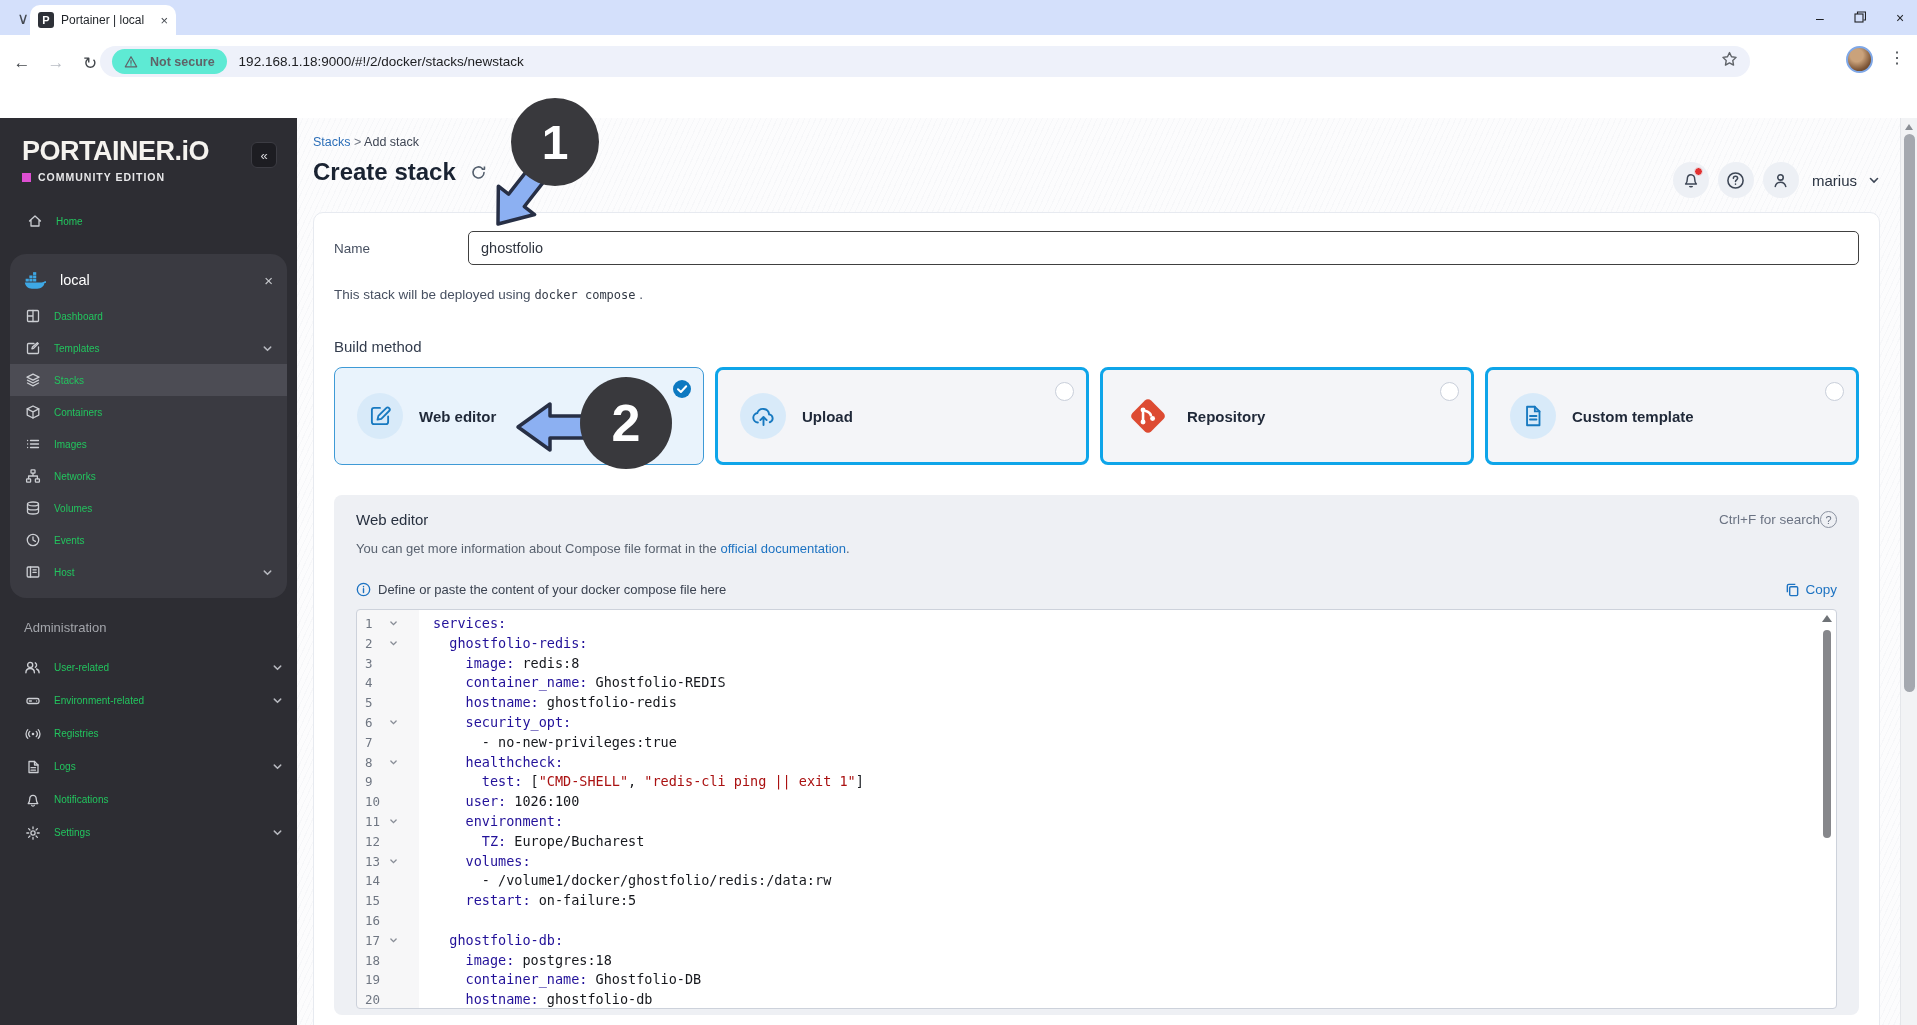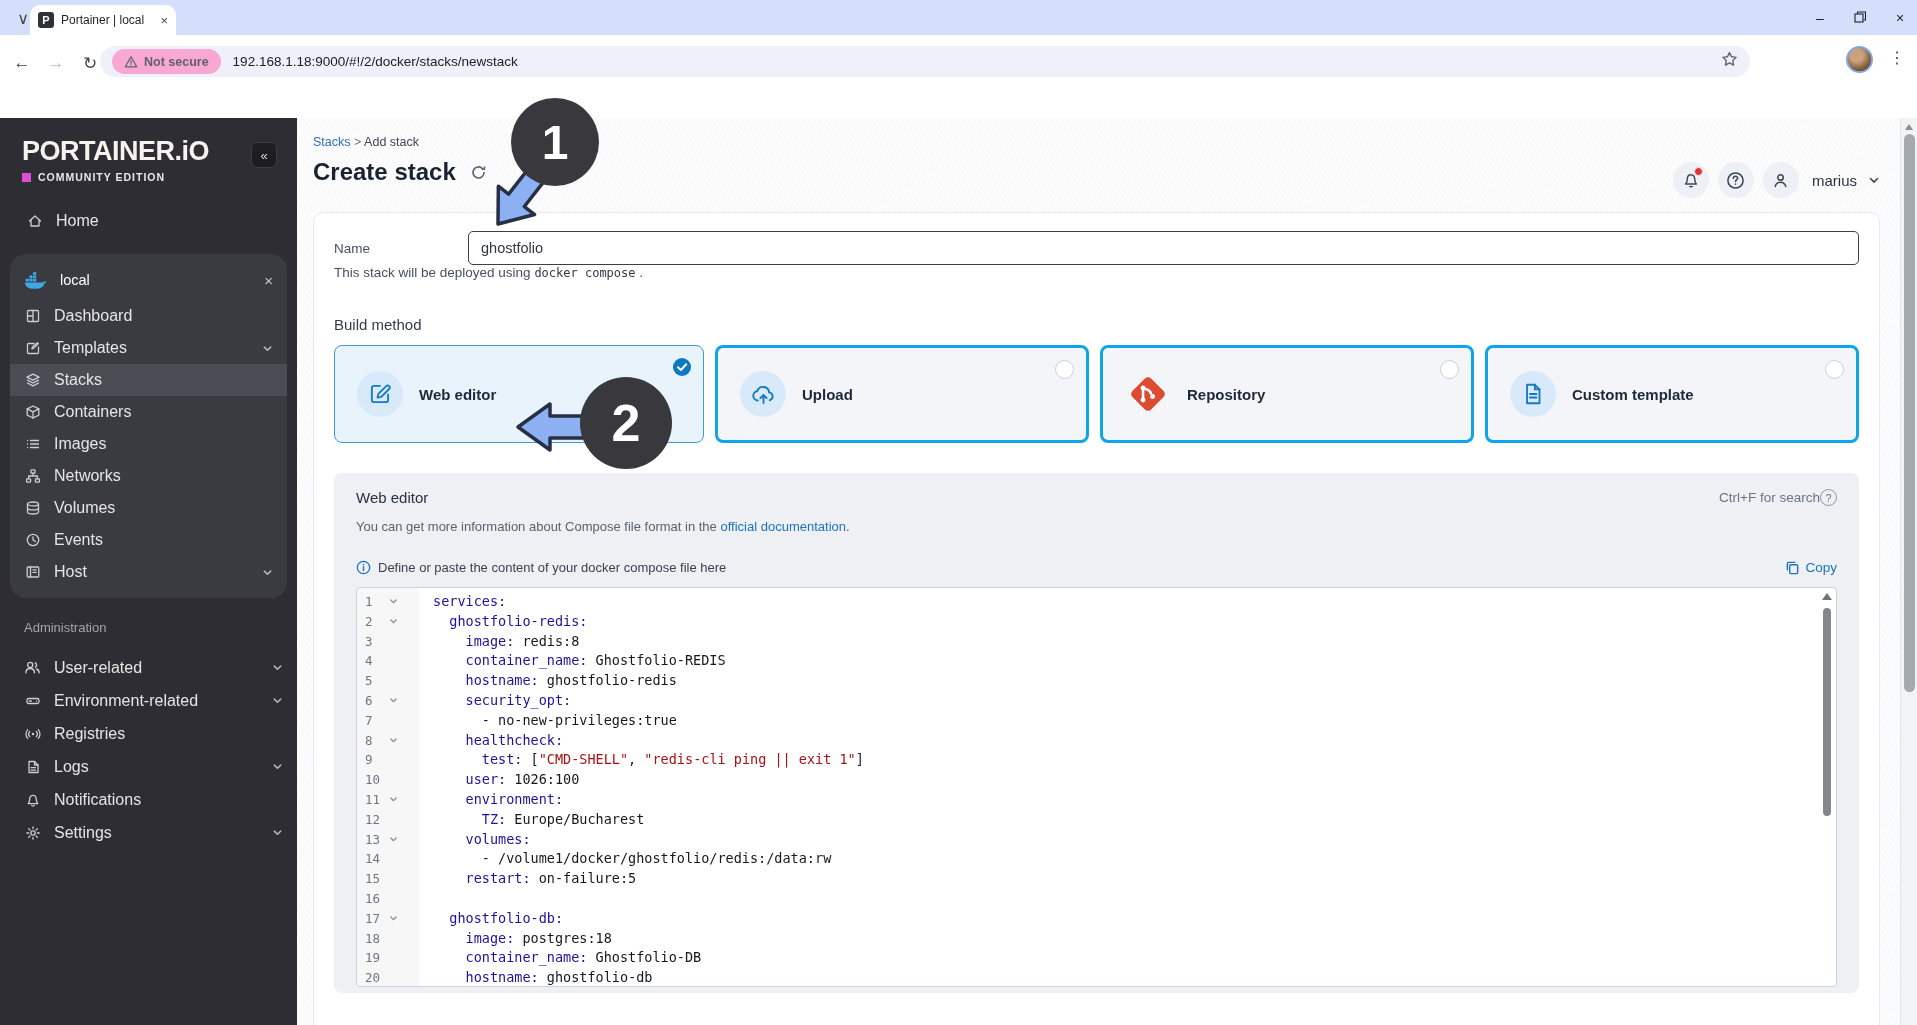--- a/index.html
+++ b/index.html
@@ -11,21 +11,21 @@
   .tab-search { position:absolute; left:14px; top:9px; width:18px; height:18px; color:#454a52; display:grid; place-items:center; }
   .tab { position:absolute; left:30px; top:5px; width:146px; height:30px; background:#fff; border-radius:10px 10px 0 0; display:flex; align-items:center; padding:0 8px; }
   .favicon { width:16px; height:16px; background:#2e3138; border-radius:3px; color:#fff; font-size:11px; font-weight:bold; display:grid; place-items:center; flex:none; }
   .tab-title { font-size:12px; color:#1f2328; margin-left:7px; white-space:nowrap; overflow:hidden; flex:1; }
   .tab-close { color:#444950; font-size:13px; margin-left:4px; }
   .win-controls { position:absolute; right:10px; top:0; height:35px; display:flex; align-items:center; gap:26px; color:#1f2125; }
   .win-btn { width:14px; text-align:center; font-size:14px; }
   .toolbar { position:absolute; top:35px; left:0; right:0; height:83px; background:#fff; }
   .nav-ic { position:absolute; top:14px; font-size:17px; color:#43474c; width:28px; height:28px; display:grid; place-items:center; }
   .url-pill { position:absolute; left:100px; top:11px; width:1650px; height:31px; background:#eef1fa; border-radius:16px; display:flex; align-items:center; padding:0 12px; }
-  .secure-chip { background:#f9a8d4; border-radius:14px; height:25px; display:flex; align-items:center; gap:6px; padding:0 12px; }
+  .secure-chip { background:#5eead4; border-radius:14px; height:25px; display:flex; align-items:center; gap:12px; padding:0 12px; }
   .secure-chip span { font-size:12.5px; color:#5f6368; font-weight:bold; }
   .url-text { font-size:13.5px; color:#202124; margin-left:12px; flex:1; }
   .star { color:#5f6368; }
   .avatar { position:absolute; right:44px; top:11px; width:27px; height:27px; border-radius:50%;
             background:radial-gradient(circle at 38% 32%, #caa27b 0 30%, #7a5335 70%, #4c3420 100%);
             border:2px solid #7fa8e8; }
   .kebab { position:absolute; right:12px; top:13px; font-size:16px; color:#3f4449; }
 
   
   .app { position:absolute; top:118px; left:0; right:0; bottom:0; display:flex; }
@@ -36,21 +36,21 @@
   .logo-title { font-size:27px; font-weight:bold; letter-spacing:-0.5px; color:#f5f3ef; font-family:"Liberation Sans",sans-serif; }
   .logo-sub { display:flex; align-items:center; gap:7px; margin-top:4px; }
   .logo-square { width:9px; height:9px; background:#dd4fd2; }
   .logo-sub span { font-size:10.5px; font-weight:bold; letter-spacing:1px; color:#e8e8ea; }
   .collapse-btn { position:absolute; right:20px; top:24px; width:26px; height:26px; background:#1d1d22; border:1px solid #3c3c43; border-radius:6px; color:#d8d8dc; font-size:13px; display:grid; place-items:center; }
   .home-row { margin:4px 12px 0; height:34px; display:flex; align-items:center; padding-left:12px; border-radius:6px; }
   .env-block { margin:16px 10px 0; background:#3a3a41; border-radius:16px; padding:6px 0 10px; }
   .env-head { height:40px; display:flex; align-items:center; padding:0 14px 0 14px; }
   .env-name { margin-left:14px; font-size:14.5px; color:#fff; }
   .env-close { margin-left:auto; color:#c7c9cd; font-size:15px; }
-  .side-item { height:32px; display:flex; align-items:center; padding-left:14px; position:relative; font-size:16px; color:#e5e5e5; }
+  .side-item { height:32px; display:flex; align-items:center; padding-left:14px; position:relative; font-size:10px; color:#22c55e; }
   .side-item.active { background:#4c4c54; }
   .s-icon { width:17px; height:17px; color:#ccced3; display:grid; place-items:center; flex:none; }
   .s-icon svg { display:block; }
   .s-label { margin-left:13px; }
   .s-chev { position:absolute; right:14px; color:#b7b9bf; display:grid; place-items:center; }
   .home-row .s-label { margin-left:13px; }
   .admin-label { margin:22px 0 0 24px; font-size:13px; color:#a3a5ab; }
   .admin-items { margin-top:16px; }
   .admin-items .side-item { height:33px; padding-left:24px; }
 
@@ -66,21 +66,21 @@
   .header-right { position:absolute; top:44px; right:20px; display:flex; align-items:center; gap:9px; }
   .hr-circle { width:36px; height:36px; border-radius:50%; background:#edf0f5; color:#3d4655; display:grid; place-items:center; position:relative; }
   .red-dot { position:absolute; top:5px; right:6px; width:9px; height:9px; background:#e23131; border:1.5px solid #edf0f5; border-radius:50%; }
   .hr-user { font-size:15px; color:#2b3442; margin:0 2px 0 4px; }
   .hr-chev { color:#3d4655; display:grid; place-items:center; }
 
   .card { margin-top:26px; background:#fff; border:1px solid #e7eaf0; border-radius:10px; padding:18px 20px; height:920px; position:relative; }
   .name-row { display:flex; align-items:center; }
   .form-label { width:134px; flex:none; font-size:13.5px; color:#475061; }
   .name-input { flex:1; height:34px; border:1px solid #404040; border-radius:5px; padding:0 12px; font-size:14.5px; color:#2f353f; font-family:"Liberation Sans",sans-serif; background:#fff; }
-  .deploy-note { font-size:13.5px; color:#475061; }
+  .deploy-note { margin-top:22px; font-size:13.5px; color:#475061; }
   .deploy-note code { font-family:"DejaVu Sans Mono",monospace; font-size:12px; color:#333a46; }
   .bm-label { margin-top:36px; font-size:15px; color:#333c4d; font-weight:500; }
   .bm-cards { margin-top:12px; display:flex; gap:11px; }
   .bm-card { flex:1; height:98px; border-radius:8px; background:#f4f5f8; border:3px solid #0ea5e9; position:relative; display:flex; align-items:center; padding-left:22px; }
   .bm-card.selected { background:#e9f3fc; border:1px solid #3e9ad6; }
   .bm-icon { width:46px; height:46px; border-radius:50%; background:#d8eaf9; color:#1779c0; display:grid; place-items:center; flex:none; }
   .bm-icon.bare { background:transparent; }
   .bm-title { margin-left:16px; font-size:15px; font-weight:bold; color:#1f2838; }
   .bm-radio { position:absolute; top:12px; right:12px; width:19px; height:19px; border-radius:50%; border:1.5px solid #c9cfda; background:#fff; }
   .bm-check { position:absolute; top:11px; right:11px; width:20px; height:20px; }

